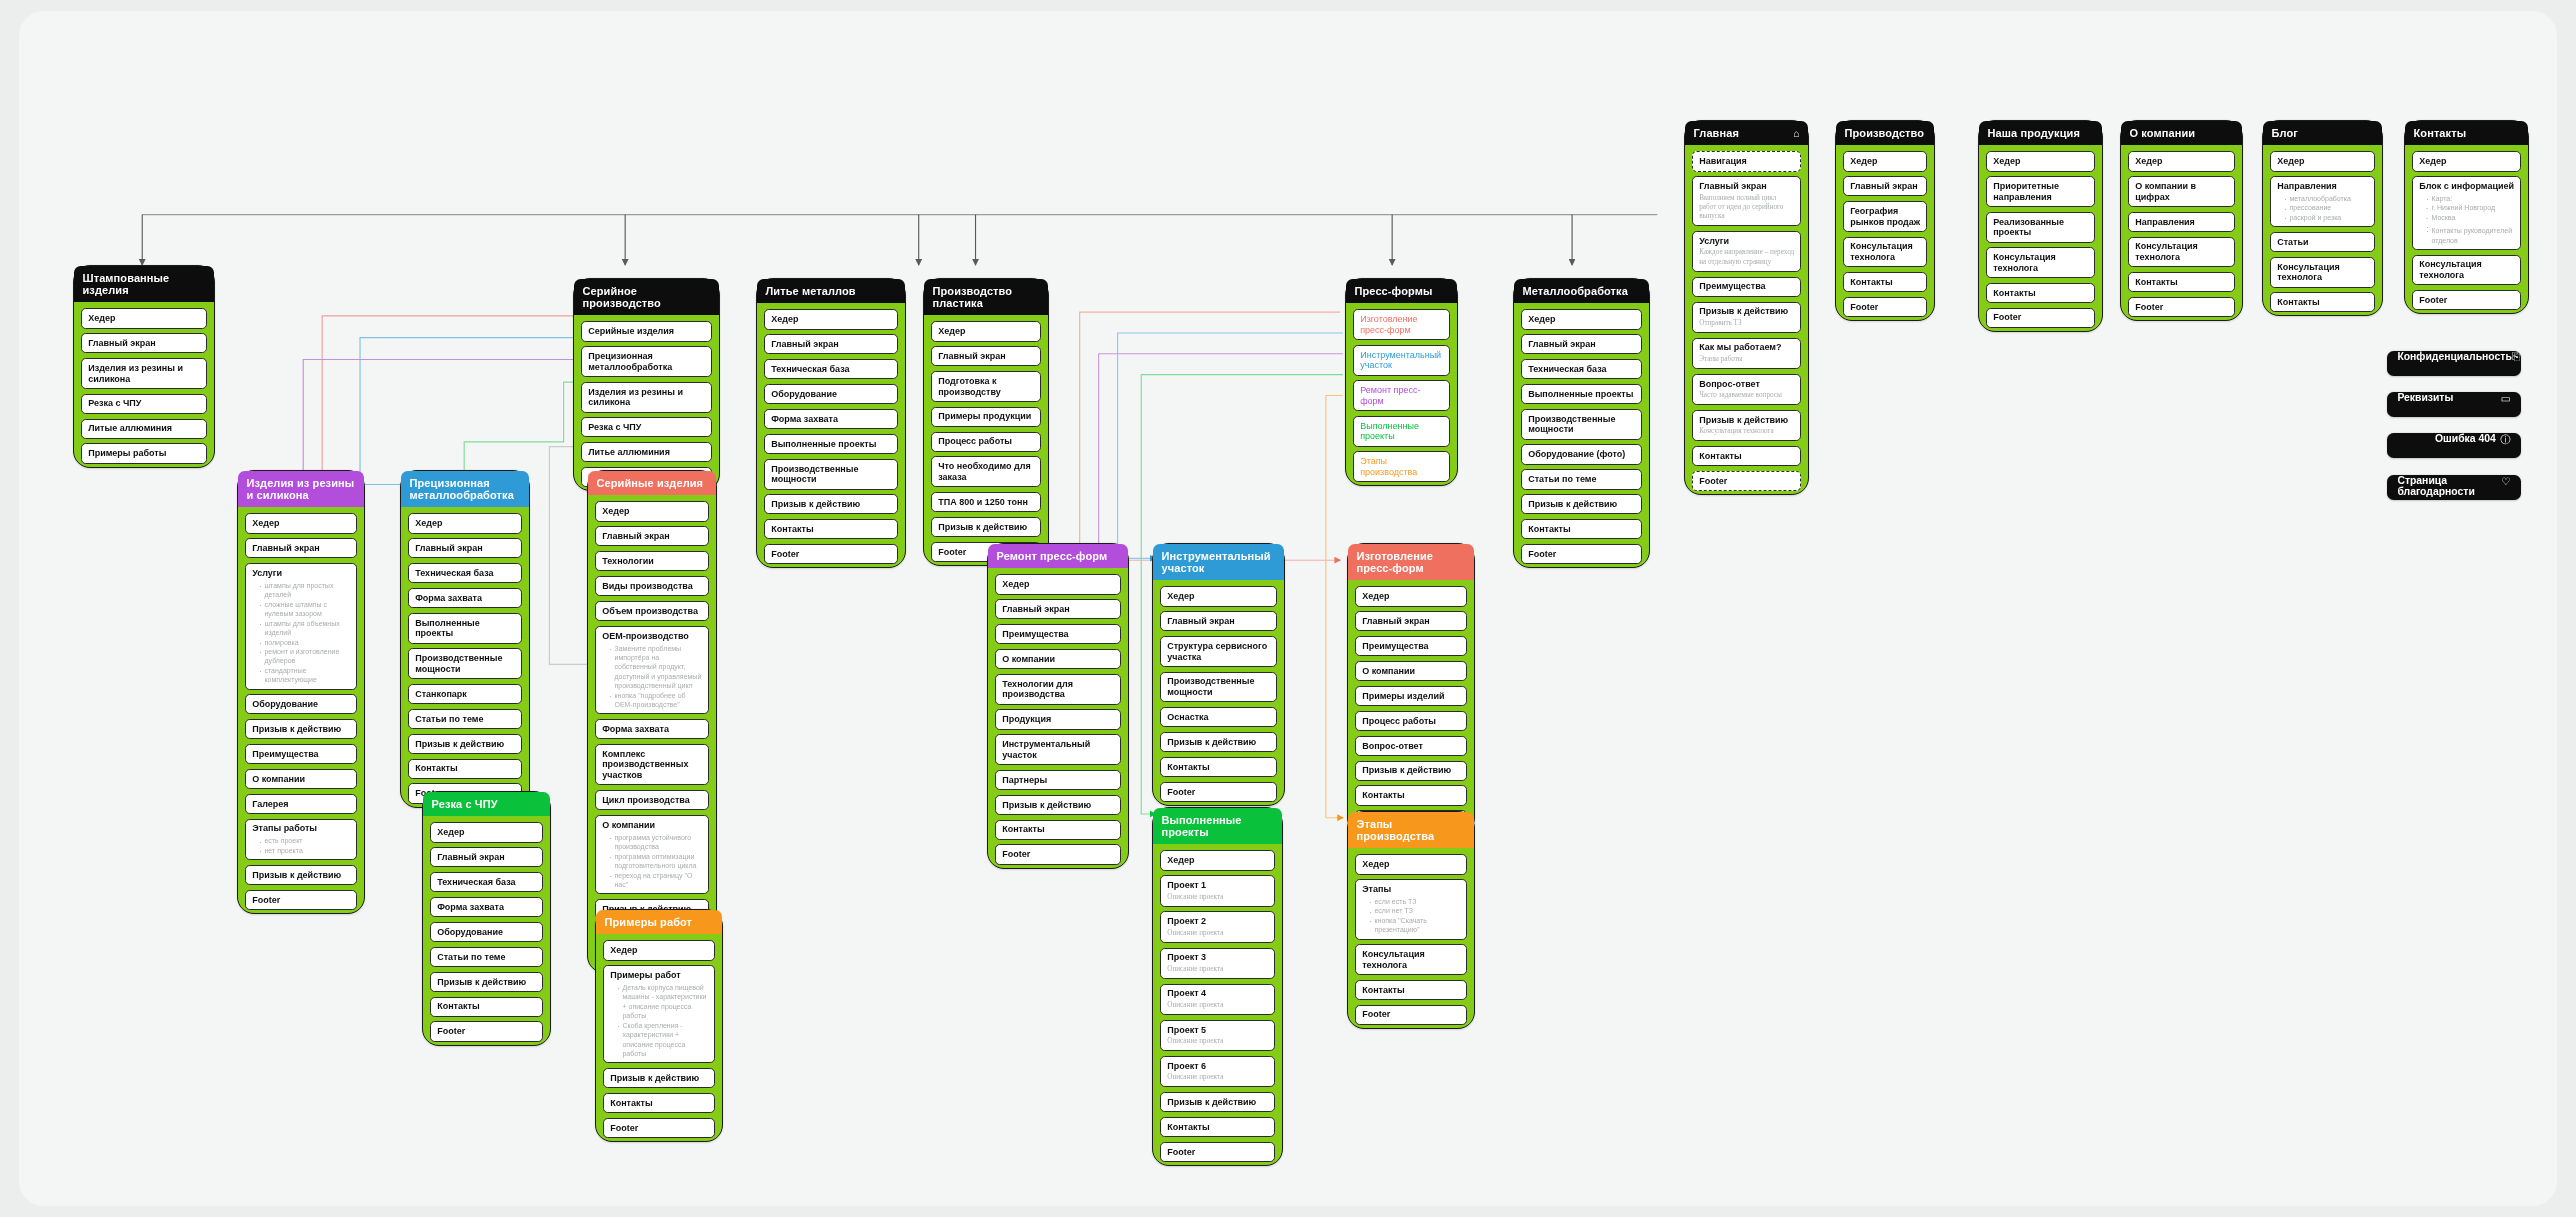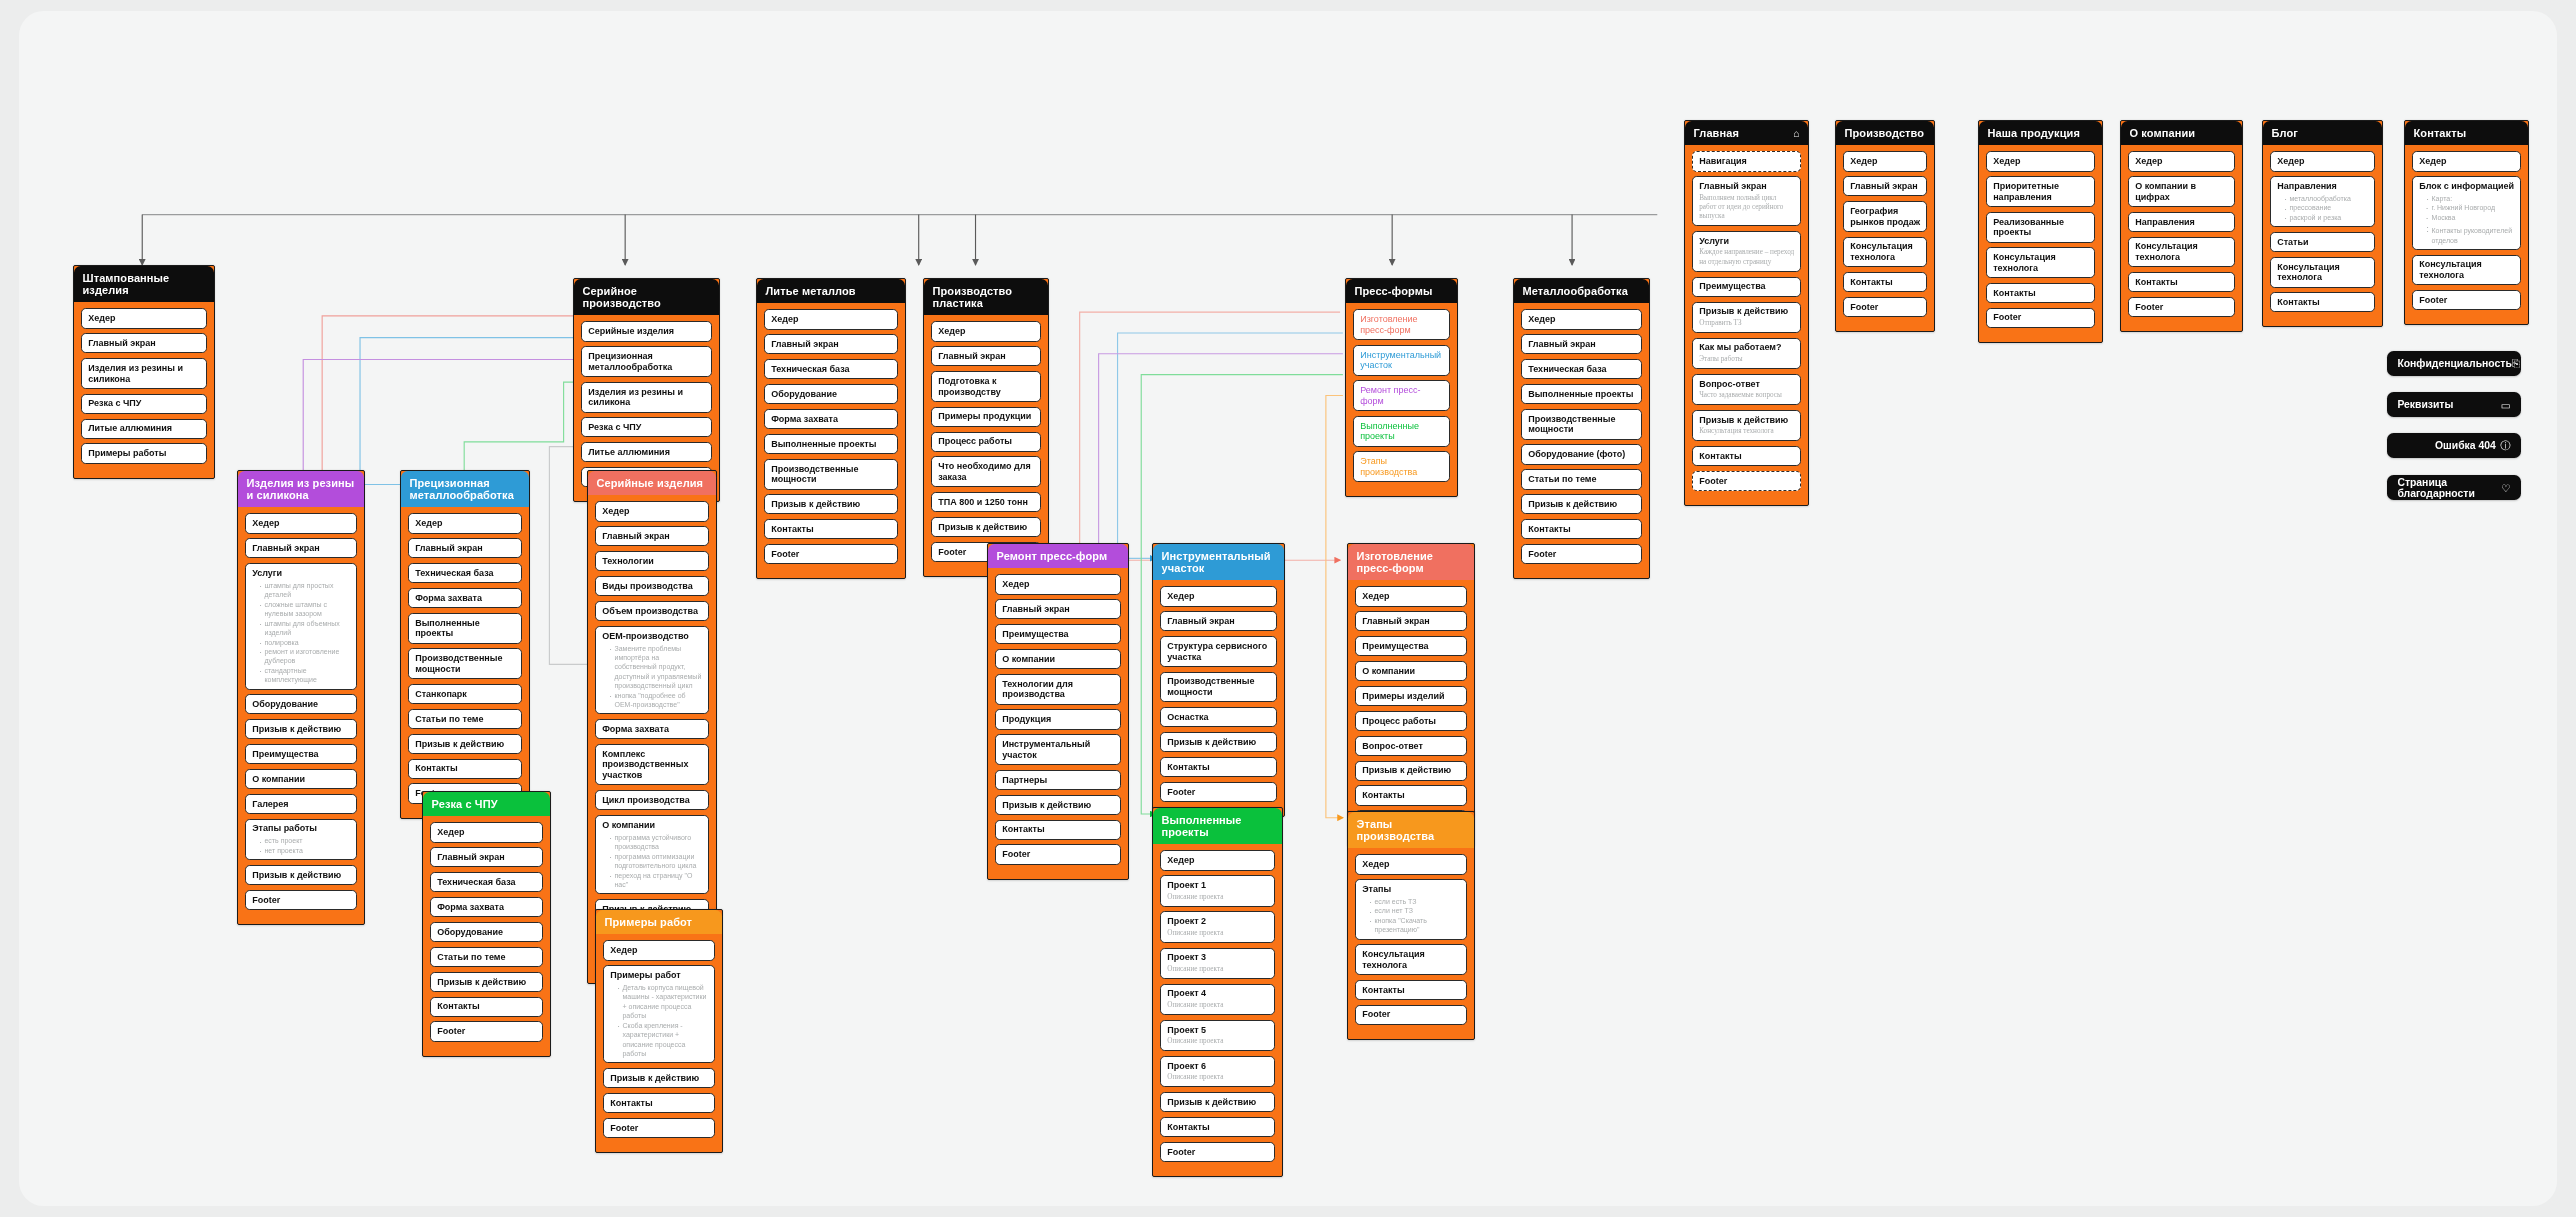--- a/index.html
+++ b/index.html
@@ -14,24 +14,24 @@
     position:absolute; left:19px; top:11.4px;
     width:2538px; height:1195px;
     background:#f4f5f5;
     border-radius:24.6px;
   }
   svg#wires { position:absolute; left:0; top:0; width:2538px; height:1195px; overflow:visible; }
 
   
   .card {
     position:absolute;
-    background:#f97316;
+    background:#84cc16;
     border:1.5px solid #1b1b1b;
-    border-radius:2px;
-    padding:0 0 14px 0;
+    border-radius:17px;
+    padding:0 0 3px 0;
     box-shadow:0 0.9px 1.9px rgba(0,0,0,.14);
   }
   .card-head {
     background:#0d0d0d;
     color:#ffffff;
     border-radius:6.6px 6.6px 0 0;
     font-size:11px;
     font-weight:bold;
     letter-spacing:0.1px;
     padding:5.7px 8.5px 5.7px 8.5px;
@@ -70,21 +70,21 @@
   .row.c-purple .t { color:#b34ddb; font-weight:normal; }
   .row.c-green  .t { color:#0ac13c; font-weight:normal; }
   .row.c-orange .t { color:#f7981d; font-weight:normal; }
 
   
   .pill {
     position:absolute;
     background:#0d0d0d; color:#fff;
     border-radius:6.6px;
     height:24.6px;
-    display:flex; align-items:center; justify-content:space-between;
+    display:flex; align-items:flex-start; justify-content:space-between;
     padding:0 10.4px;
     font-size:10.4px; font-weight:bold;
     box-shadow:0 0.9px 1.9px rgba(0,0,0,.2);
   }
   .pill .picon { font-size:10.4px; font-weight:normal; opacity:.95; }
 </style>
 </head>
 <body>
 
 <div id="canvas">

